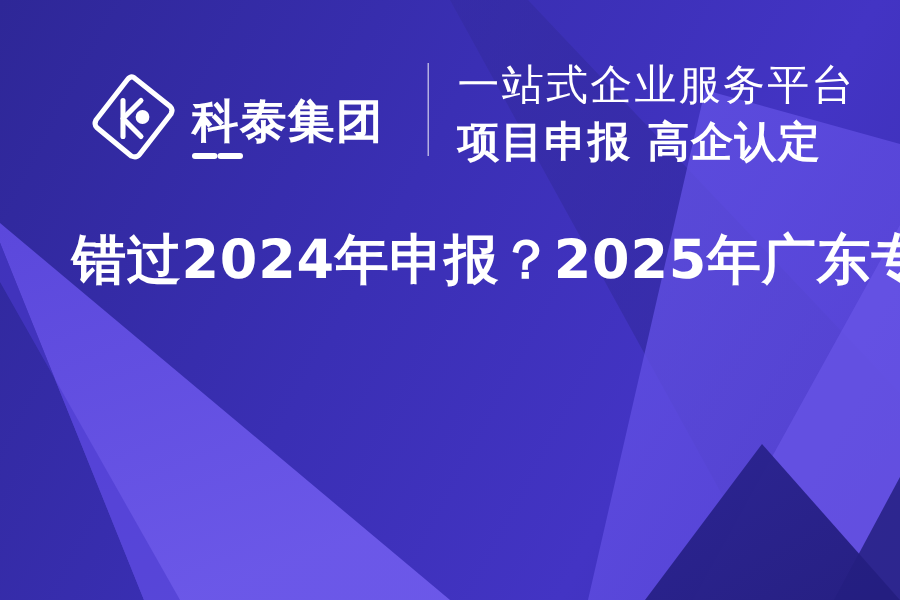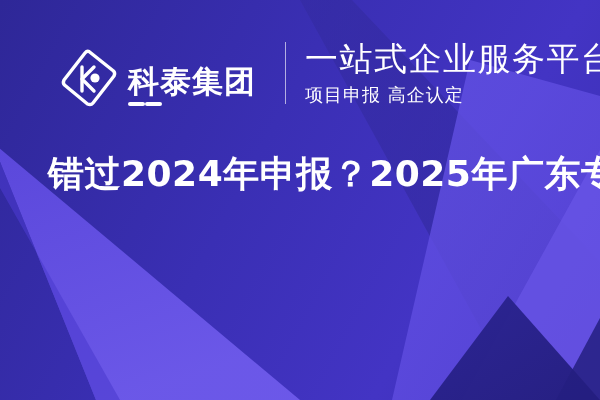--- a/index.html
+++ b/index.html
@@ -97,31 +97,31 @@
   }
 
   
   .slogan {
     position: absolute;
     left: 305px;
     top: 40px;
     width: 280px;
   }
   .slogan-main {
-    font-size: 33px;
+    font-size: 28px;
     font-weight: 400;
     color: #ffffff;
     letter-spacing: 1.5px;
     line-height: 1.18;
     white-space: nowrap;
   }
   .slogan-sub {
     margin-top: 5px;
-    font-size: 18px;
-    font-weight: 400;
+    font-size: 28px;
+    font-weight: 700;
     color: #ffffff;
     letter-spacing: 1px;
     line-height: 1.2;
     white-space: nowrap;
     font-family: "DejaVu Serif", "Liberation Serif", serif;
   }
 
   
   .headline {
     position: absolute;

